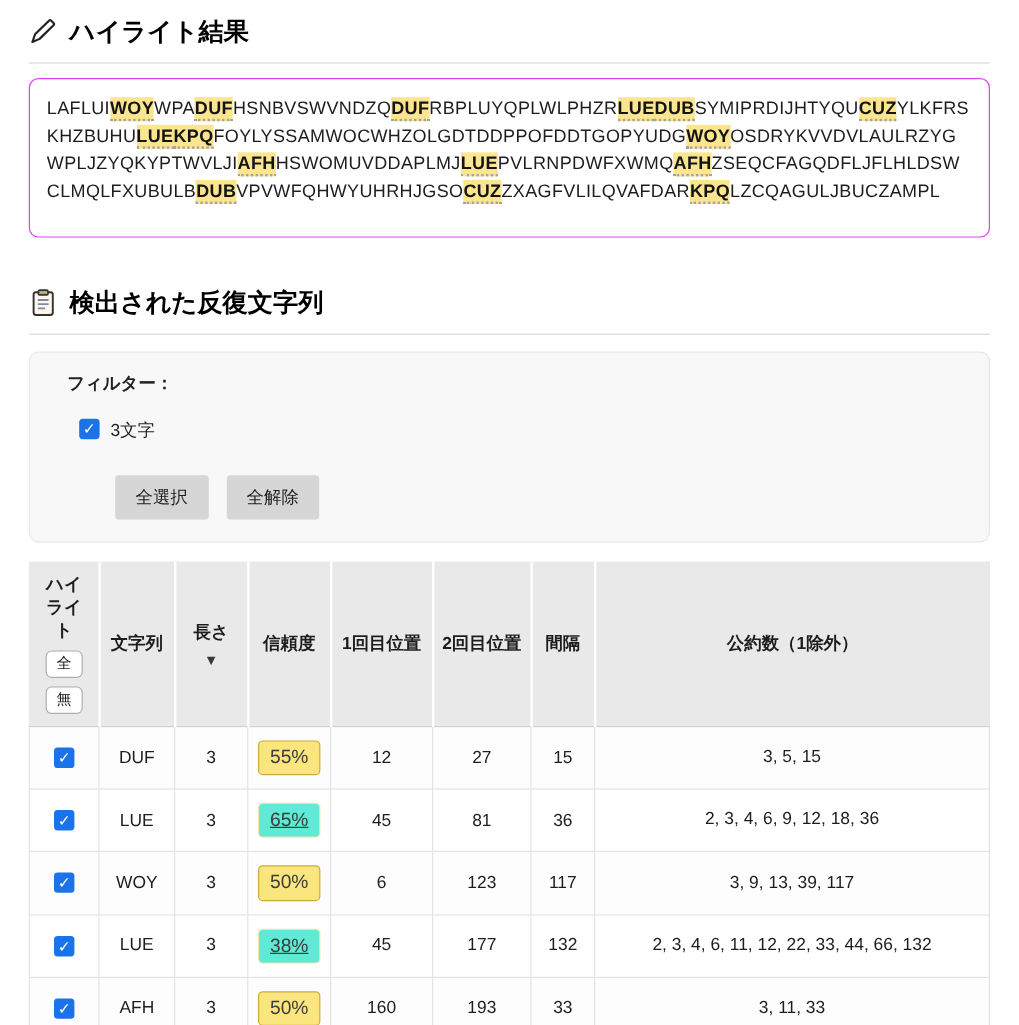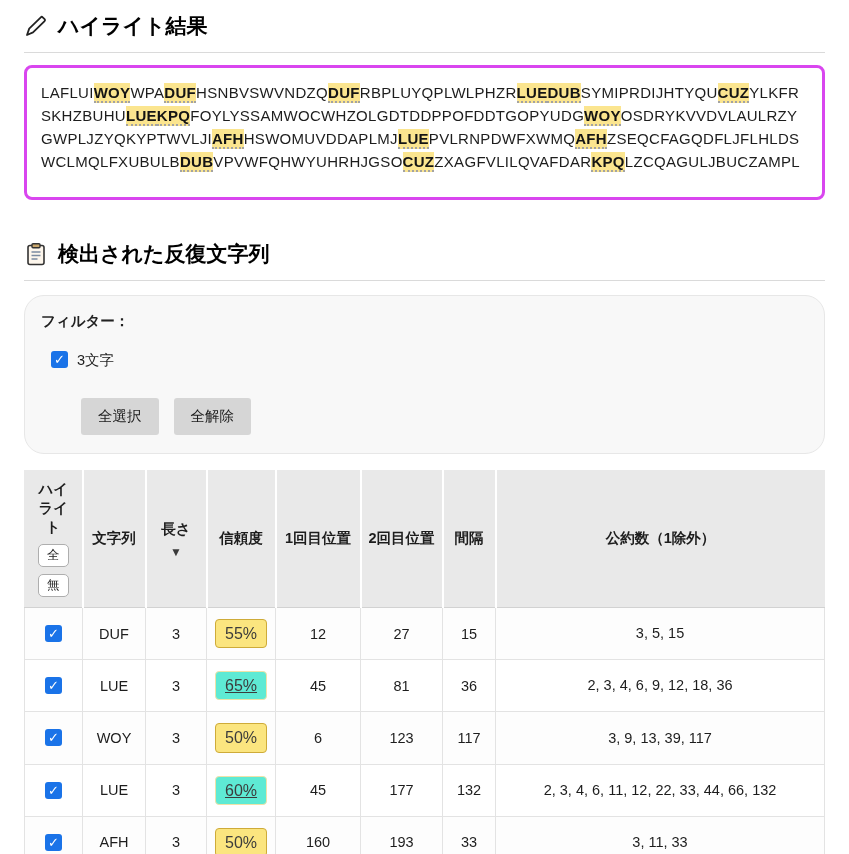--- a/index.html
+++ b/index.html
@@ -16,21 +16,21 @@
     font-size:21px; font-weight:700; color:#000000;
     margin:0; padding:6px 0 12px 0;
     border-bottom:1px solid #dadada;
   }
   .sec-icon { display:inline-flex; width:24px; height:24px; }
   .sec-icon svg { width:100%; height:100%; }
 
   
   .cipher-box {
     margin-top:12px;
-    border:3px solid #d946ef;
+    border:1px solid #d946ef;
     border-radius:8px;
     padding:13px 14px 24px 14px;
     font-size:15px;
     line-height:23px;
     letter-spacing:0.3px;
     word-break:break-all;
     color:#1d1d1d;
     min-height:133px;
   }
   .cipher-box .hl {
@@ -40,22 +40,22 @@
     border-bottom:2px dotted #a3a3a3;
     padding:1px 0 0 0;
   }
 
   .section-repeats { margin-top:34px; }
 
   
   .filter-panel {
     background:#f8f8f8;
     border:1px solid #e7e7e7;
-    border-radius:20px;
-    padding:16px 18px 18px 16px;
+    border-radius:8px;
+    padding:16px 18px 18px 31px;
     margin:14px 0 16px 0;
   }
   .filter-label { font-weight:700; font-size:14.5px; color:#222; }
   .chk-row {
     display:flex; align-items:flex-start; gap:9px;
     margin:20px 0 6px 10px;
     font-size:14.5px; cursor:pointer; width:max-content;
   }
   .checkbox {
     width:17px; height:17px; flex:0 0 17px;
@@ -197,21 +197,21 @@
           <td><span class="badge badge-solid">50%</span></td>
           <td>6</td>
           <td>123</td>
           <td>117</td>
           <td class="divisors-cell">3, 9, 13, 39, 117</td>
         </tr>
         <tr>
           <td><span class="checkbox"></span></td>
           <td>LUE</td>
           <td>3</td>
-          <td><span class="badge badge-pale">60%</span></td>
+          <td><span class="badge badge-pale">38%</span></td>
           <td>45</td>
           <td>177</td>
           <td>132</td>
           <td class="divisors-cell">2, 3, 4, 6, 11, 12, 22, 33, 44, 66, 132</td>
         </tr>
         <tr>
           <td><span class="checkbox"></span></td>
           <td>AFH</td>
           <td>3</td>
           <td><span class="badge badge-solid">50%</span></td>

